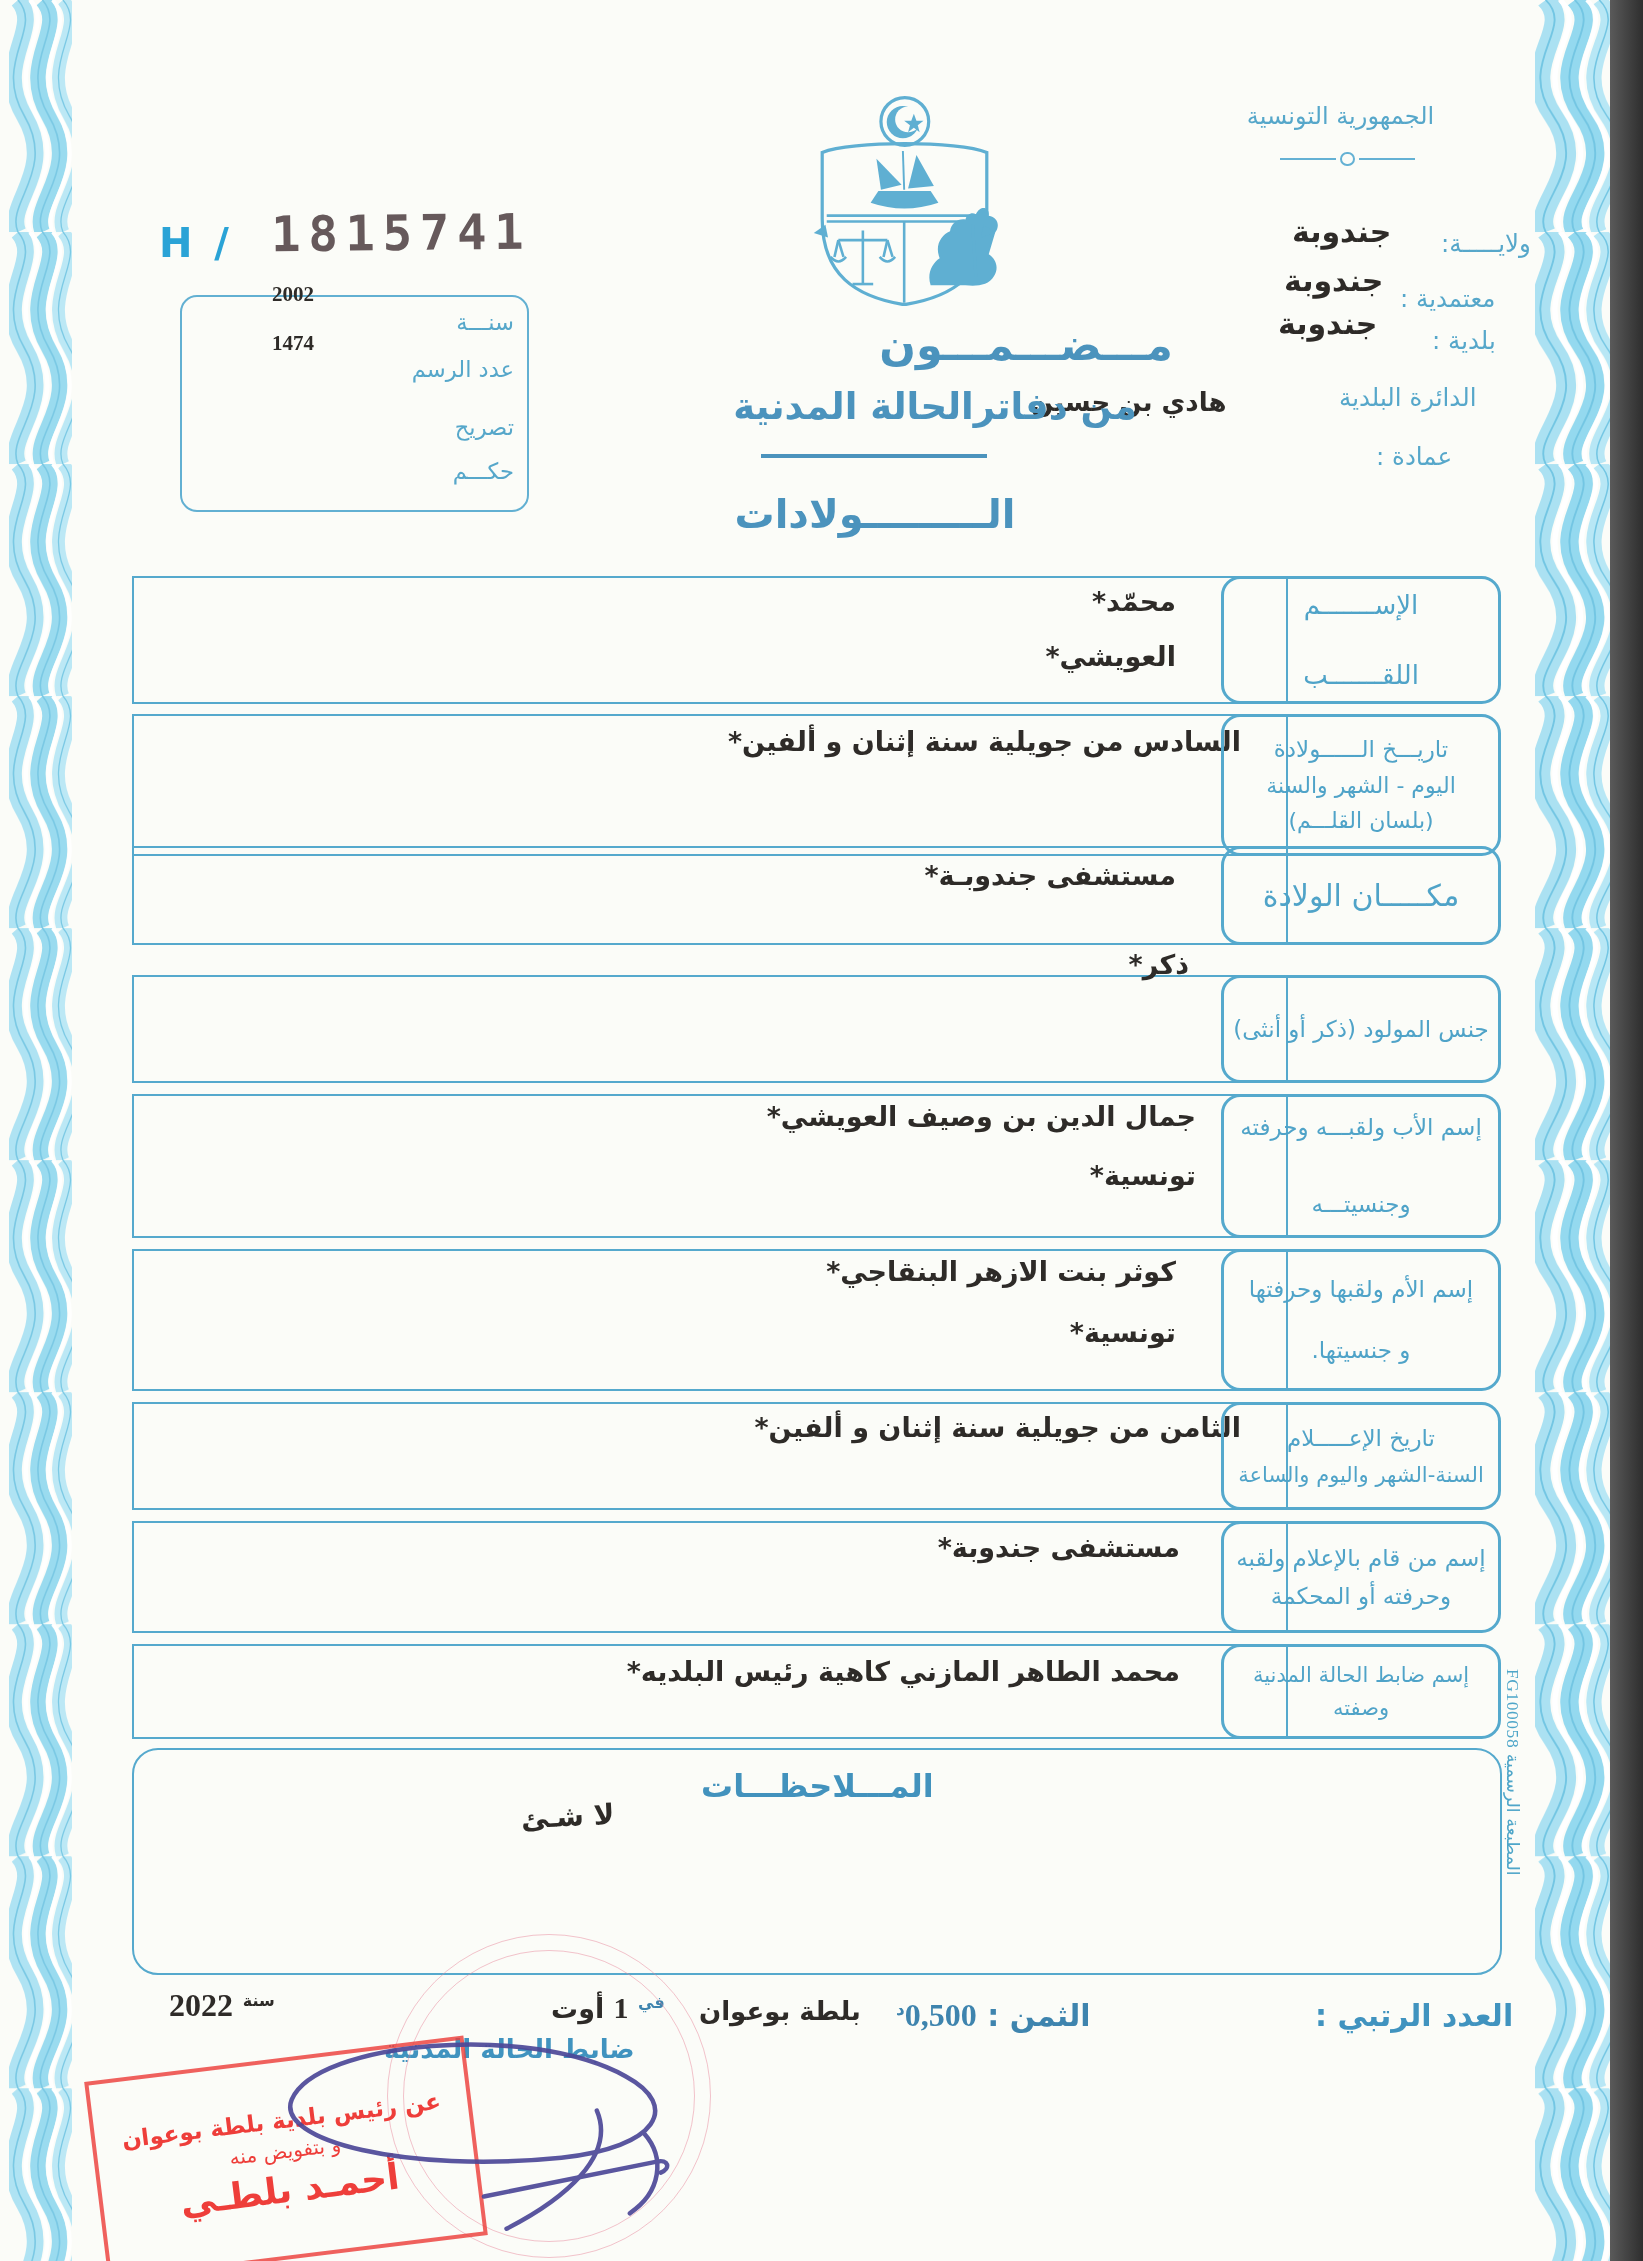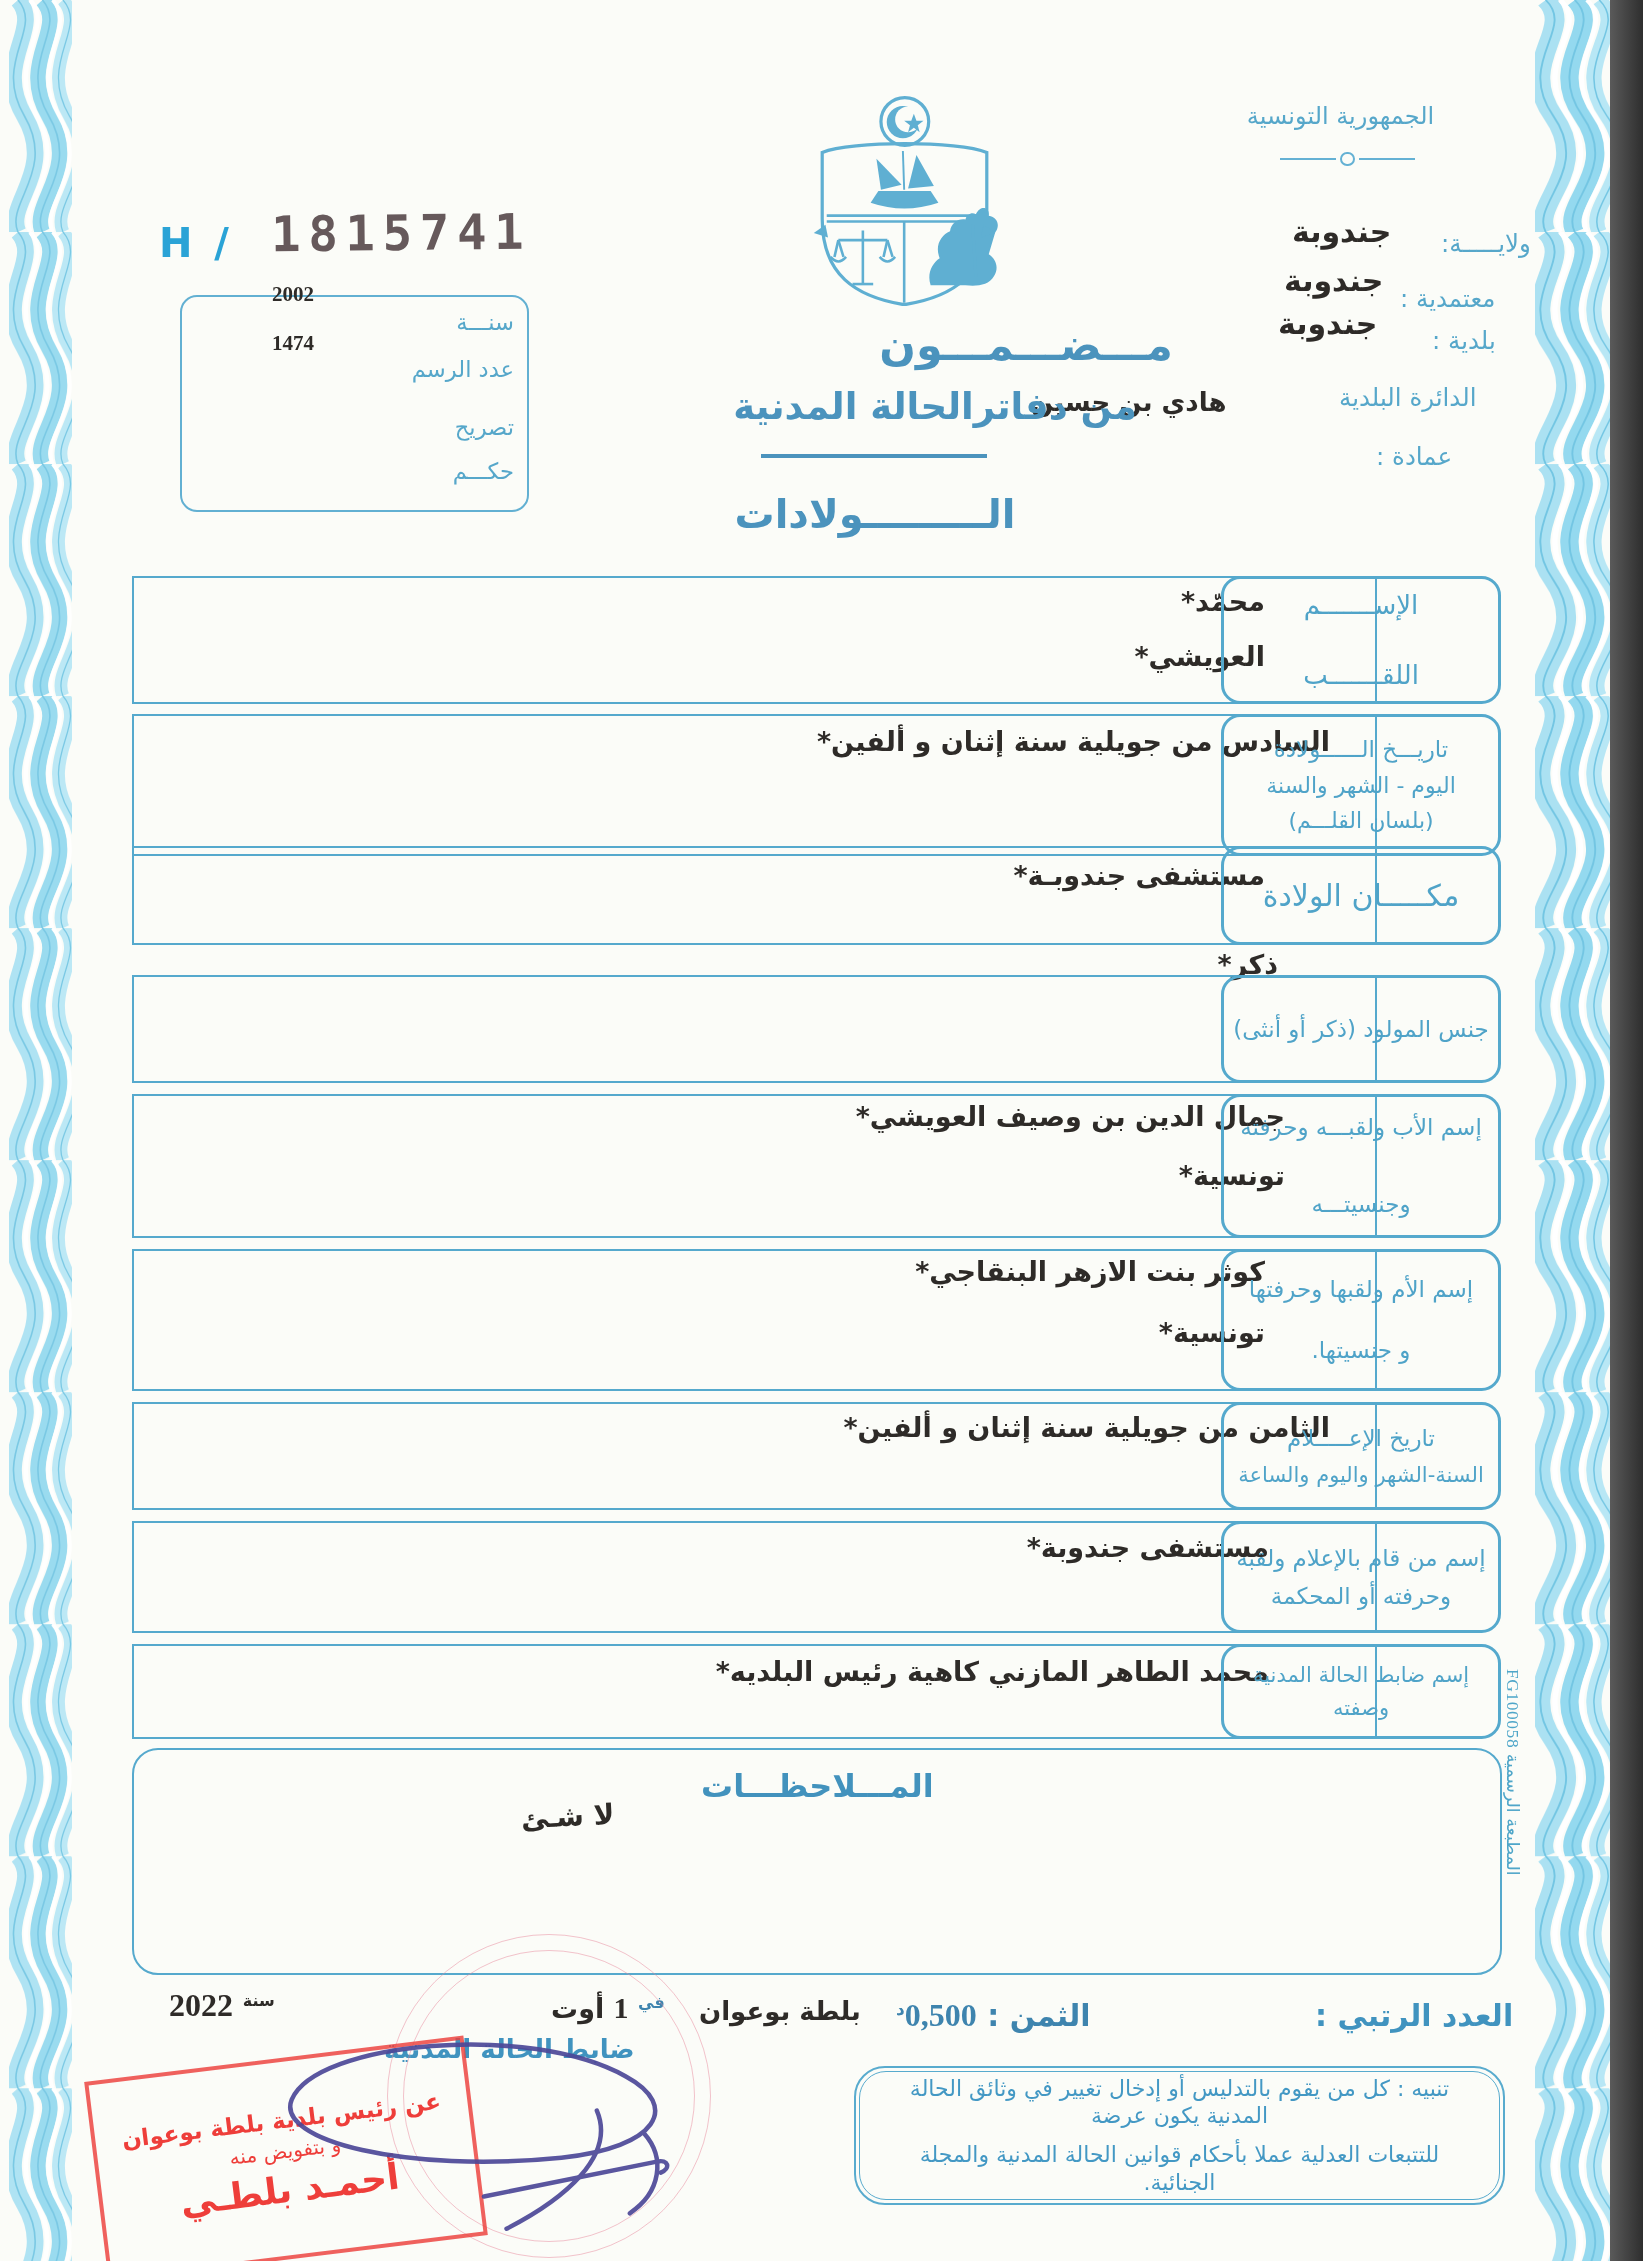--- a/index.html
+++ b/index.html
@@ -21,21 +21,21 @@
   .actbox .lab{position:absolute;right:13px;direction:rtl;font-size:22.6px;color:#56a7ca;white-space:nowrap;}
   .actbox .num{position:absolute;font-size:21px;font-weight:bold;color:#2e2b28;font-family:"Liberation Serif",serif;}
   
   .t1{left:709px;top:320px;width:464px;font-size:43px;font-weight:bold;color:#4b93bd;direction:rtl;}
   .t2{left:690px;top:385px;width:490px;text-align:center;font-size:37px;font-weight:bold;color:#4b93bd;direction:rtl;}
   .t2u{left:761px;top:454px;width:226px;height:3.9px;background:#4b93bd;}
   .t3{left:643px;top:491px;width:464px;text-align:center;font-size:40px;font-weight:bold;color:#4b93bd;direction:rtl;}
   .district-val{left:1031px;top:387px;font-size:26px;font-weight:bold;color:#2e2b28;direction:rtl;white-space:nowrap;}
   
   .row{position:absolute;left:132px;width:1370px;}
-  .vbox{position:absolute;left:0;top:0;width:1245px;height:100%;border:2.6px solid #55a9cd;box-sizing:border-box;direction:rtl;}
+  .vbox{position:absolute;left:0;top:0;width:1156px;height:100%;border:2.6px solid #55a9cd;box-sizing:border-box;direction:rtl;}
   .lbox{position:absolute;left:1089px;top:0;width:280px;height:100%;border:3.2px solid #55a9cd;border-radius:19.3px;
         box-sizing:border-box;display:flex;flex-direction:column;align-items:center;justify-content:center;
         direction:rtl;text-align:center;}
   .lline{font-size:23px;color:#4fa3c8;line-height:1.25;}
   .val{direction:rtl;text-align:right;font-weight:bold;color:#2e2b28;font-size:27px;white-space:nowrap;}
   
   .notesbox{left:132px;top:1748px;width:1370px;height:227px;border:2.6px solid #55a9cd;border-radius:26px;box-sizing:border-box;}
   .notes-h{position:absolute;left:567px;top:17px;font-size:32px;font-weight:bold;color:#4292bd;direction:rtl;}
   .notes-v{position:absolute;left:387px;top:50px;font-size:28px;font-weight:bold;color:#2e2b28;direction:rtl;transform:rotate(-3deg);}
   
@@ -270,26 +270,20 @@
     <sup>في</sup>
     <span class="d">1</span>
     <span>أوت</span>
   </div>
   <div class="abs yearline">
     <sup>سنة</sup>
     <span class="d">2022</span>
   </div>
   <div class="abs officer">ضابط الحالة المدنية</div>
 
-  <div class="abs noticebox">
-    <div class="notice-t">
-      <div>تنبيه : كل من يقوم بالتدليس أو إدخال تغيير في وثائق الحالة المدنية يكون عرضة</div>
-      <div>للتتبعات العدلية عملا بأحكام قوانين الحالة المدنية والمجلة الجنائية.</div>
-    </div>
-  </div>
 
   <div class="abs pinkring" style="left:387px;top:1934px;width:322px;height:322px"></div>
   <div class="abs pinkring" style="left:403px;top:1950px;width:290px;height:290px;border-width:1.3px"></div>
 
   <div class="abs redstamp">
     <div class="r1">عن رئيس بلدية بلطة بوعوان</div>
     <div class="r2">و بتفويض منه</div>
     <div class="r3">أحمـد بلطـي</div>
   </div>
 

